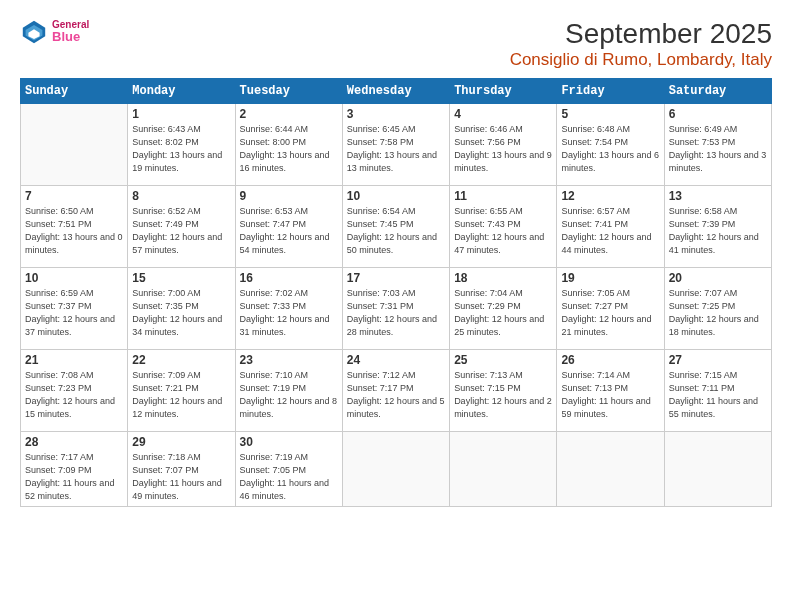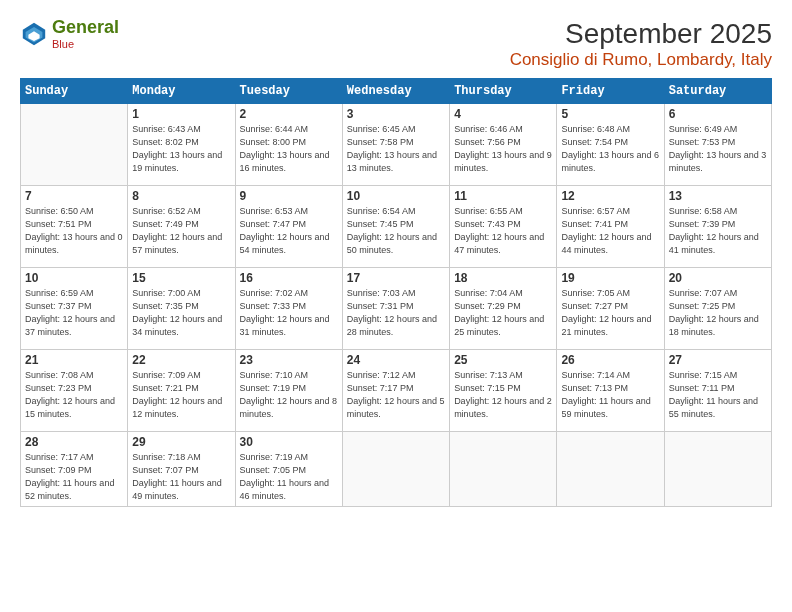--- a/index.html
+++ b/index.html
@@ -90,22 +90,22 @@
 
 <div class="page">
   <div class="header">
     <div class="logo">
       <svg class="logo-icon" viewBox="0 0 40 40">
         <polygon points="20,4 36,14 36,26 20,36 4,26 4,14" fill="#1a6faf"></polygon>
         <polygon points="20,10 32,17 32,25 20,32 8,25 8,17" fill="#4a9fd4"></polygon>
         <polygon points="20,16 28,21 28,26 20,30 12,26 12,21" fill="#fff"></polygon>
       </svg>
       <div>
-        <div style="font-size:18px;font-weight:bold;color:#4d7c0f;line-height:1.1;">General</div>
-        <div style="font-size:11px;font-weight:normal;color:#b91c1c;line-height:1.1;">Blue</div>
+        <div style="font-size:10px;font-weight:bold;color:#be185d;line-height:1.1;">General</div>
+        <div style="font-size:13px;font-weight:bold;color:#ec4899;line-height:1.1;">Blue</div>
       </div>
     </div>
     <div class="title-block">
       <div class="month-title">September 2025</div>
       <div class="subtitle">Consiglio di Rumo, Lombardy, Italy</div>
     </div>
   </div>
 
   <table class="calendar">
     <thead>

